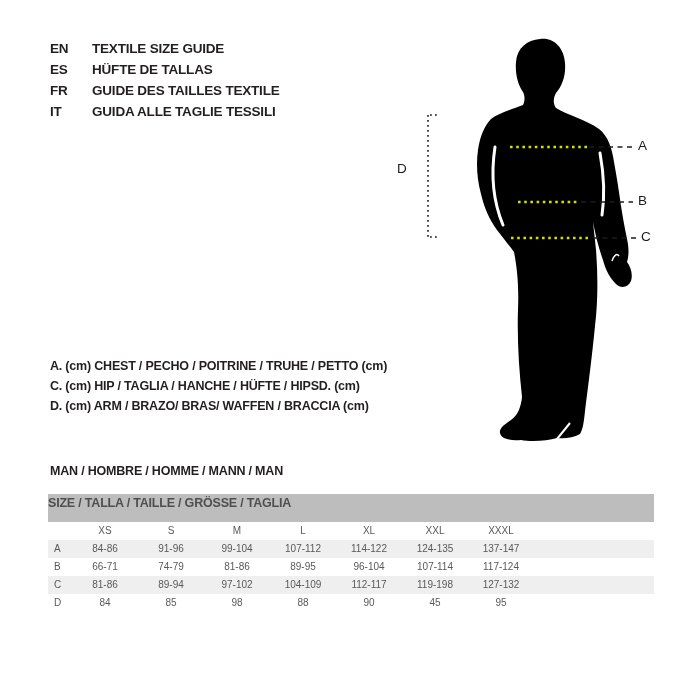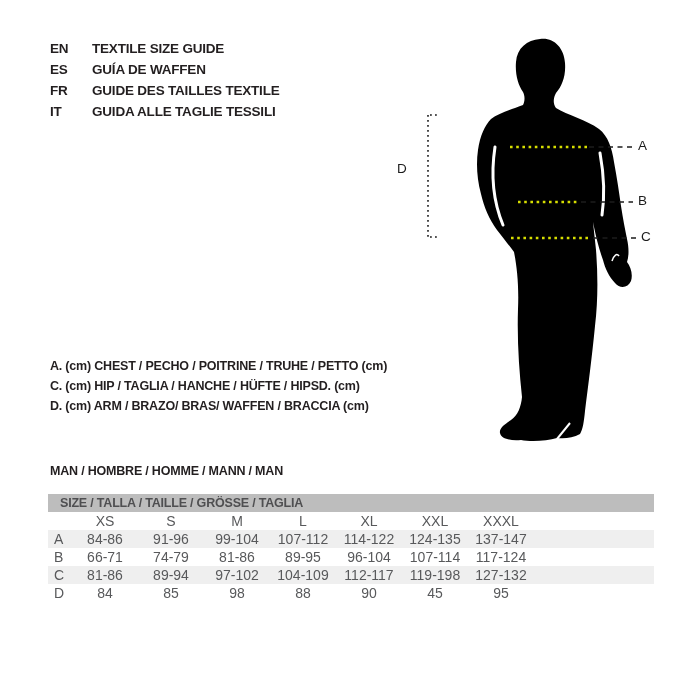--- a/index.html
+++ b/index.html
@@ -31,43 +31,43 @@
   
   .measures { position:absolute; left:50px; top:356px; }
   .measure-line { line-height:20px; font-size:12.5px; font-weight:700; letter-spacing:-0.2px; white-space:nowrap; }
 
   
   .man-title { position:absolute; left:50px; top:464px; font-size:12.5px; font-weight:700; letter-spacing:-0.2px; }
 
   
   .size-table { position:absolute; left:48px; top:494px; width:606px; }
   .table-bar {
-    height:18px; line-height:18px; background:#bdbdbd; color:#4f4f51;
-    font-size:12.5px; font-weight:700; letter-spacing:-0.2px; padding-left:12px;
+    height:28px; line-height:18px; background:#bdbdbd; color:#4f4f51;
+    font-size:12.5px; font-weight:700; letter-spacing:-0.2px; padding-left:0;
   }
   .t-row {
     display:grid; grid-template-columns:24px repeat(7,66px) 1fr;
-    height:18px; line-height:18px; font-size:14px; color:#58595b;
+    height:18px; line-height:18px; font-size:10px; color:#58595b;
   }
   .t-row.stripe { background:#efefef; }
   .t-cell { text-align:center; }
   .t-cell.rowlabel { text-align:left; padding-left:6px; }
   .t-row.sizes .t-cell { font-weight:400; }
 </style>
 </head>
 <body>
 
 <div class="page">
 
   <section class="lang-list">
     <div class="lang-row">
       <span class="lang-code">EN</span><span>TEXTILE SIZE GUIDE</span>
     </div>
     <div class="lang-row">
-      <span class="lang-code">ES</span><span>GUÍA DE WAFFEN</span>
+      <span class="lang-code">ES</span><span>HÜFTE DE TALLAS</span>
     </div>
     <div class="lang-row">
       <span class="lang-code">FR</span><span>GUIDE DES TAILLES TEXTILE</span>
     </div>
     <div class="lang-row">
       <span class="lang-code">IT</span><span>GUIDA ALLE TAGLIE TESSILI</span>
     </div>
   </section>
 
   <section class="figure">

